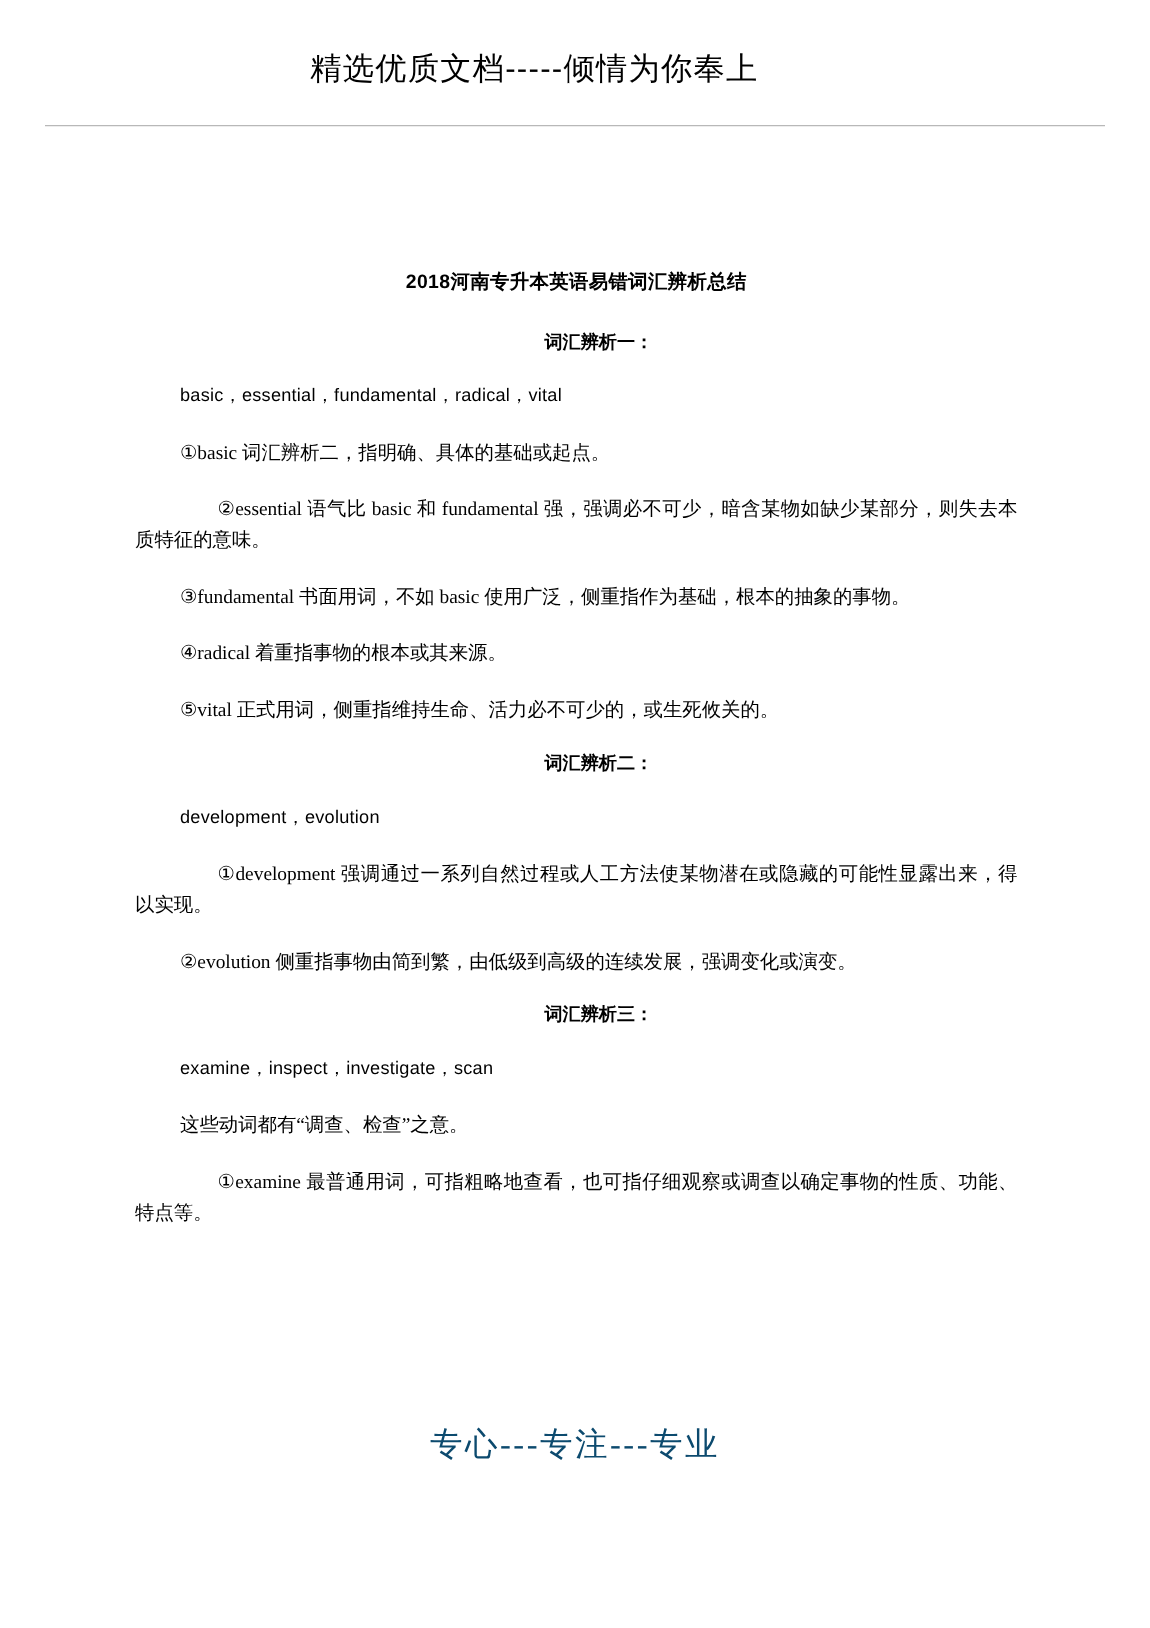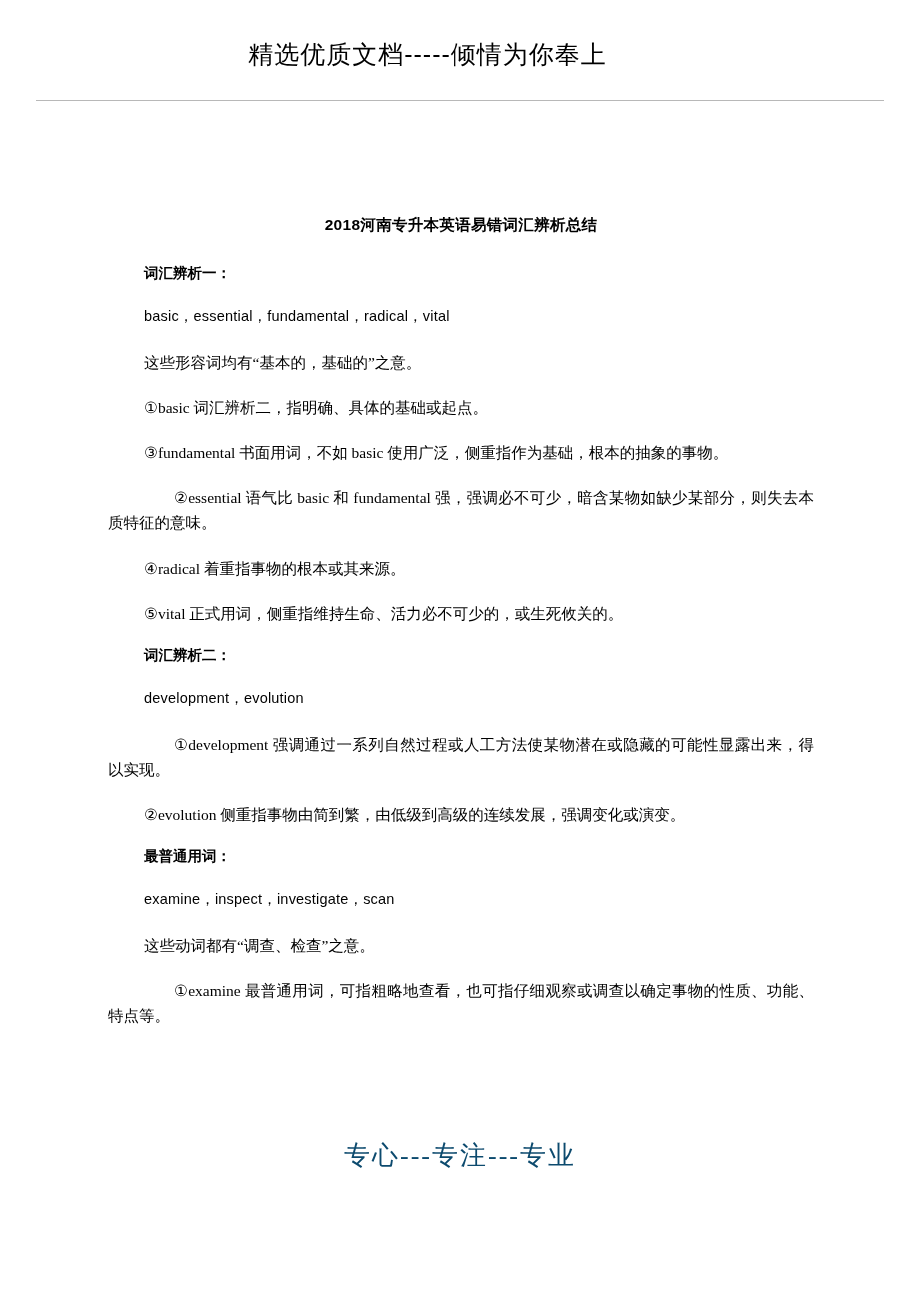--- a/index.html
+++ b/index.html
@@ -48,20 +48,21 @@
     font-size: 15.5px;
     margin: 0 0 28px 0;
     letter-spacing: 0.3px;
   }
   .section-heading {
     font-family: "Liberation Sans", sans-serif;
     font-weight: bold;
     font-size: 14.5px;
     margin: 0 0 24px 0;
     padding-left: 36px;
+    text-align: center;
   }
   .word-list {
     font-family: "Liberation Sans", sans-serif;
     font-size: 14.5px;
     margin: 0 0 24px 0;
     padding-left: 36px;
     letter-spacing: 0.2px;
   }
   .para {
     font-size: 15.5px;
@@ -97,33 +98,32 @@
 
   <div class="header-text">精选优质文档-----倾情为你奉上</div>
   <div class="header-rule"></div>
 
   <div class="content">
 
     <div class="doc-title">2018河南专升本英语易错词汇辨析总结</div>
 
     <div class="section-heading">词汇辨析一：</div>
     <div class="word-list">basic，essential，fundamental，radical，vital</div>
-    <div class="para hang">这些形容词均有“基本的，基础的”之意。</div>
     <div class="para hang">①basic 词汇辨析二，指明确、具体的基础或起点。</div>
+    <div class="para wrapfull">②essential 语气比 basic 和 fundamental 强，强调必不可少，暗含某物如缺少某部分，则失去本质特征的意味。</div>
     <div class="para hang">③fundamental 书面用词，不如 basic 使用广泛，侧重指作为基础，根本的抽象的事物。</div>
-    <div class="para wrapfull">②essential 语气比 basic 和 fundamental 强，强调必不可少，暗含某物如缺少某部分，则失去本质特征的意味。</div>
     <div class="para hang">④radical 着重指事物的根本或其来源。</div>
     <div class="para hang">⑤vital 正式用词，侧重指维持生命、活力必不可少的，或生死攸关的。</div>
 
     <div class="section-heading">词汇辨析二：</div>
     <div class="word-list">development，evolution</div>
     <div class="para wrapfull">①development 强调通过一系列自然过程或人工方法使某物潜在或隐藏的可能性显露出来，得以实现。</div>
     <div class="para hang">②evolution 侧重指事物由简到繁，由低级到高级的连续发展，强调变化或演变。</div>
 
-    <div class="section-heading">最普通用词：</div>
+    <div class="section-heading">词汇辨析三：</div>
     <div class="word-list">examine，inspect，investigate，scan</div>
     <div class="para hang">这些动词都有“调查、检查”之意。</div>
     <div class="para wrapfull">①examine 最普通用词，可指粗略地查看，也可指仔细观察或调查以确定事物的性质、功能、特点等。</div>
 
   </div>
 
   <div class="footer-text">专心---专注---专业</div>
 
 </div>
 

